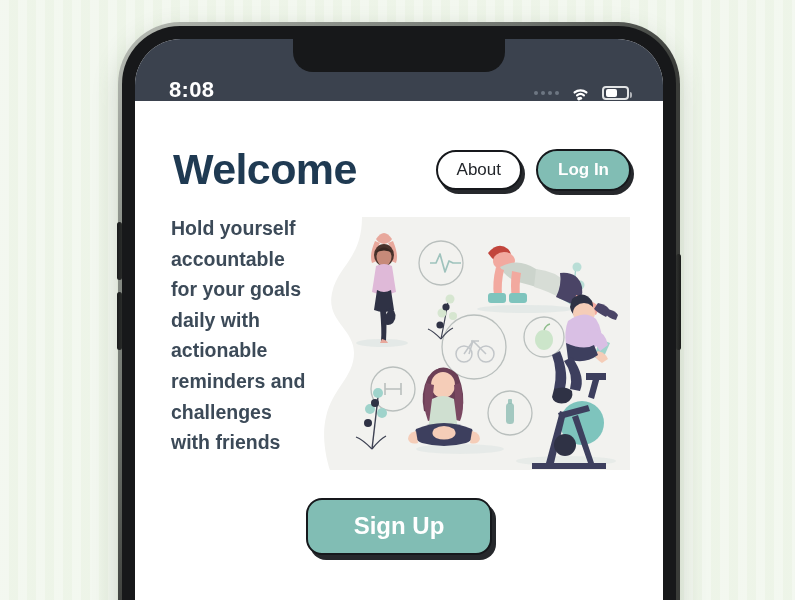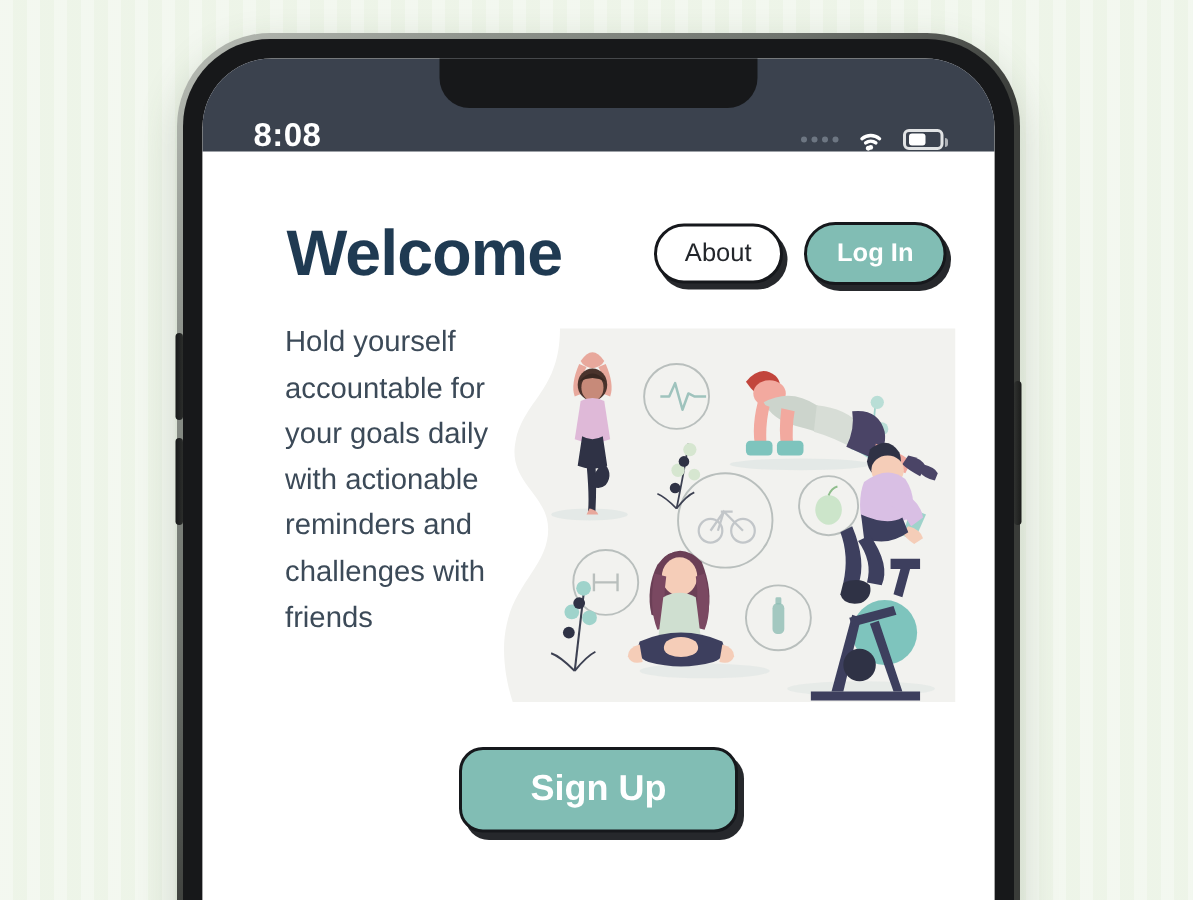--- a/index.html
+++ b/index.html
@@ -106,22 +106,22 @@
     width:212px; height:34px;
     background:#17181a;
     border-radius:0 0 20px 20px;
     z-index:5;
   }
 
   
   .app{ padding:0 0 0 0; background:#fff; height:calc(100% - 62px); }
 
   .header{
-    display:flex; align-items:flex-start;
-    padding:47px 32px 0 56px;
+    display:flex; align-items:flex-end;
+    padding:47px 32px 0 38px;
   }
   .welcome-title{
     font-size:43px; font-weight:bold;
     color:#1f3a52; letter-spacing:-.6px;
     line-height:1;
   }
   .header-actions{
     margin-left:auto; display:flex; align-items:center; gap:14px;
   }
   .btn-pill{
@@ -135,21 +135,22 @@
     white-space:nowrap;
   }
   .btn-about{ background:#fff; color:#23262b; font-weight:normal; }
   .btn-login{
     background:#81bdb4; color:#ffffff; font-weight:bold;
     padding:10px 20px 11px;
   }
 
   .content{
     display:flex;
-    padding:22px 26px 0 55px;
+    padding:22px 26px 0 36px;
+    font-weight:bold;
   }
   .blurb{
     width:142px;
     font-size:19.5px;
     line-height:1.57;
     color:#3c4a58;
     flex:none;
   }
   .illus-wrap{
     flex:1;

